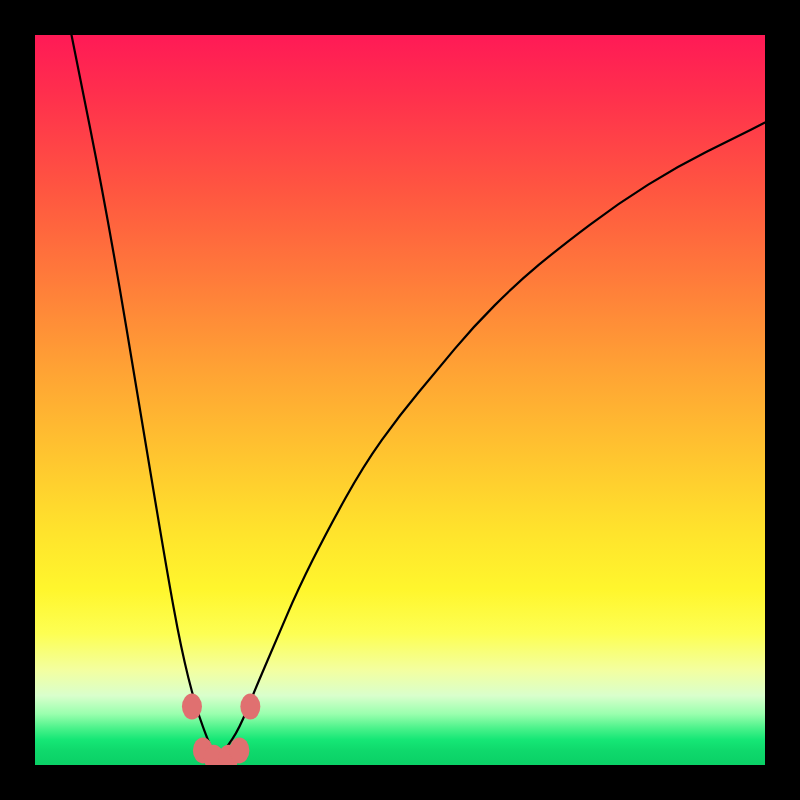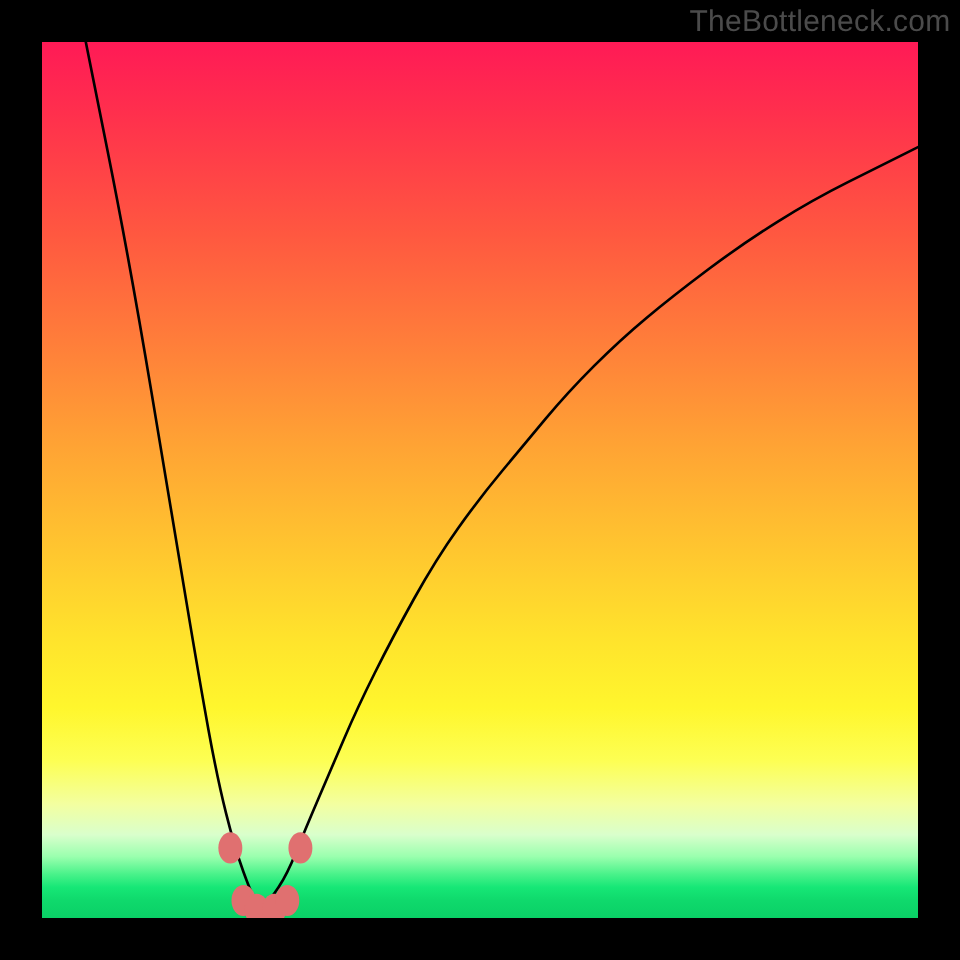--- a/index.html
+++ b/index.html
@@ -85,15 +85,14 @@
           <ellipse cx="156.95" cy="671.60" rx="10" ry="13" fill="#e07070" stroke="#c85a5a" stroke-width="0"></ellipse>
           <ellipse cx="167.90" cy="715.40" rx="10" ry="13" fill="#e07070" stroke="#c85a5a" stroke-width="0"></ellipse>
           <ellipse cx="178.85" cy="722.70" rx="10" ry="13" fill="#e07070" stroke="#c85a5a" stroke-width="0"></ellipse>
           <ellipse cx="193.45" cy="722.70" rx="10" ry="13" fill="#e07070" stroke="#c85a5a" stroke-width="0"></ellipse>
           <ellipse cx="204.40" cy="715.40" rx="10" ry="13" fill="#e07070" stroke="#c85a5a" stroke-width="0"></ellipse>
           <ellipse cx="215.35" cy="671.60" rx="10" ry="13" fill="#e07070" stroke="#c85a5a" stroke-width="0"></ellipse>
         </g>
     </svg>
   </div>
 
-  <div class="watermark">TheBottleneck.com</div>
 
 </div>
 
 </body></html>

